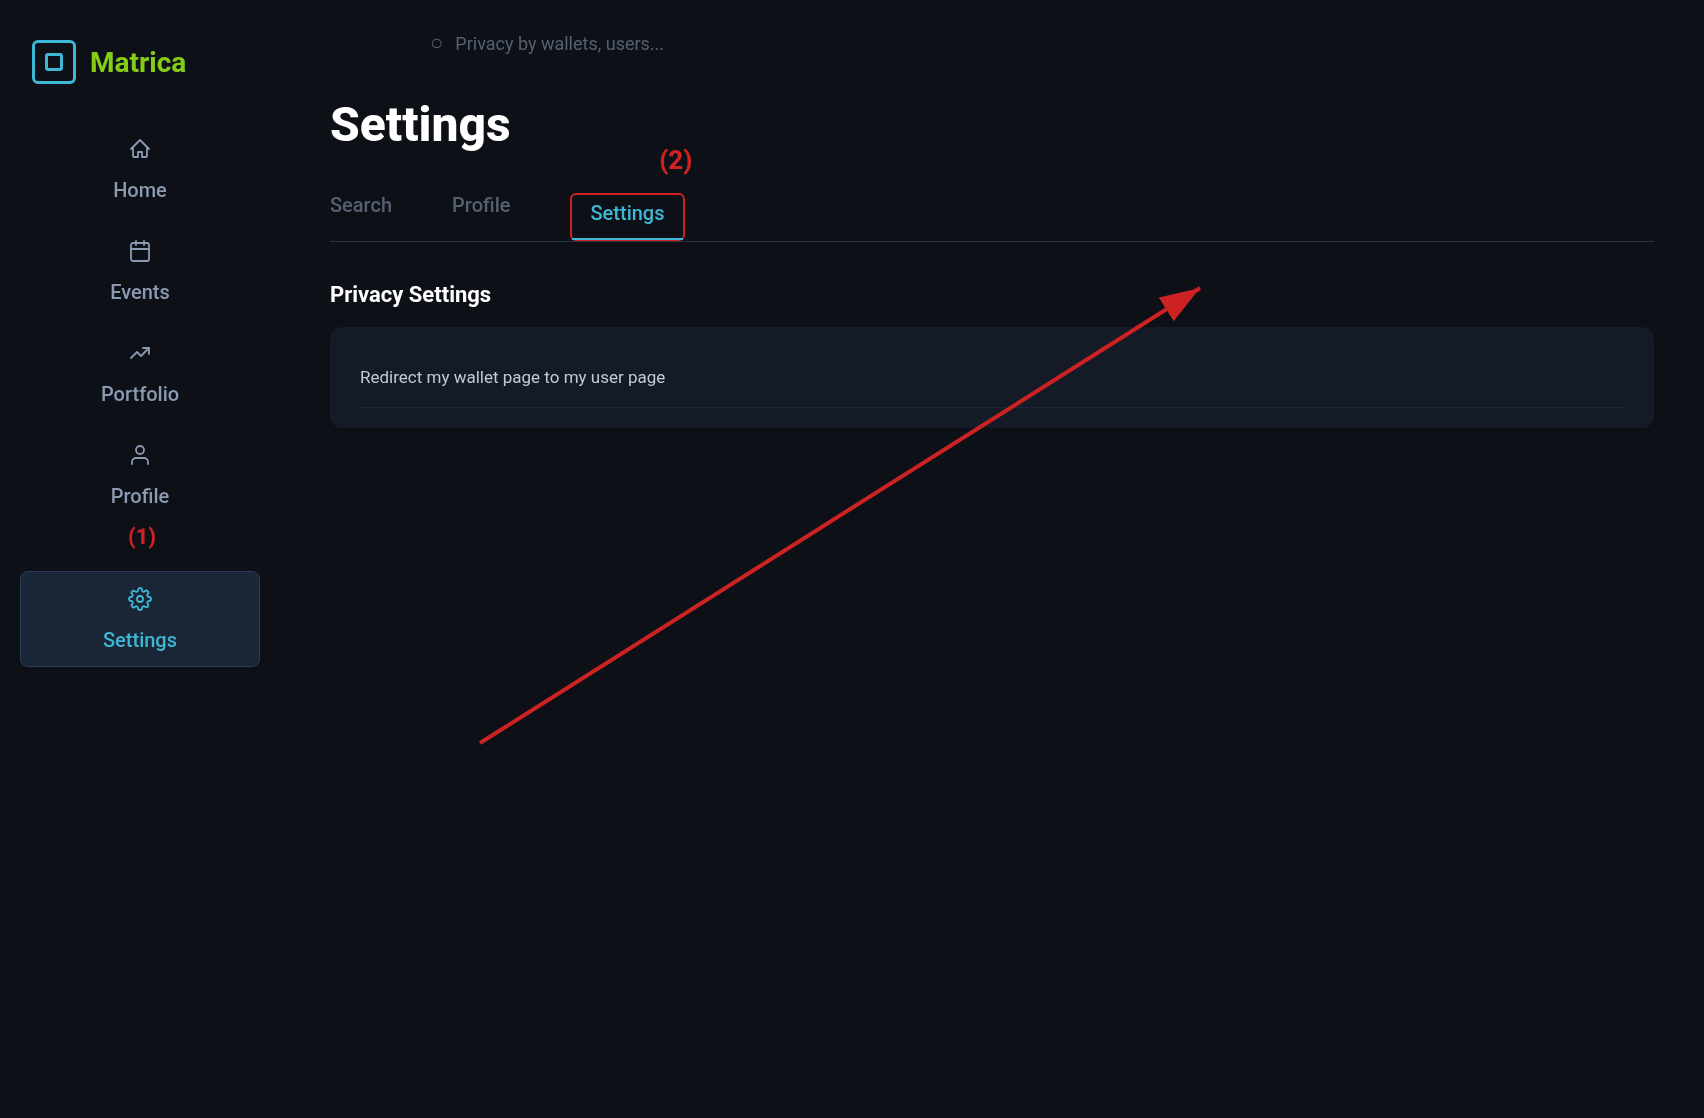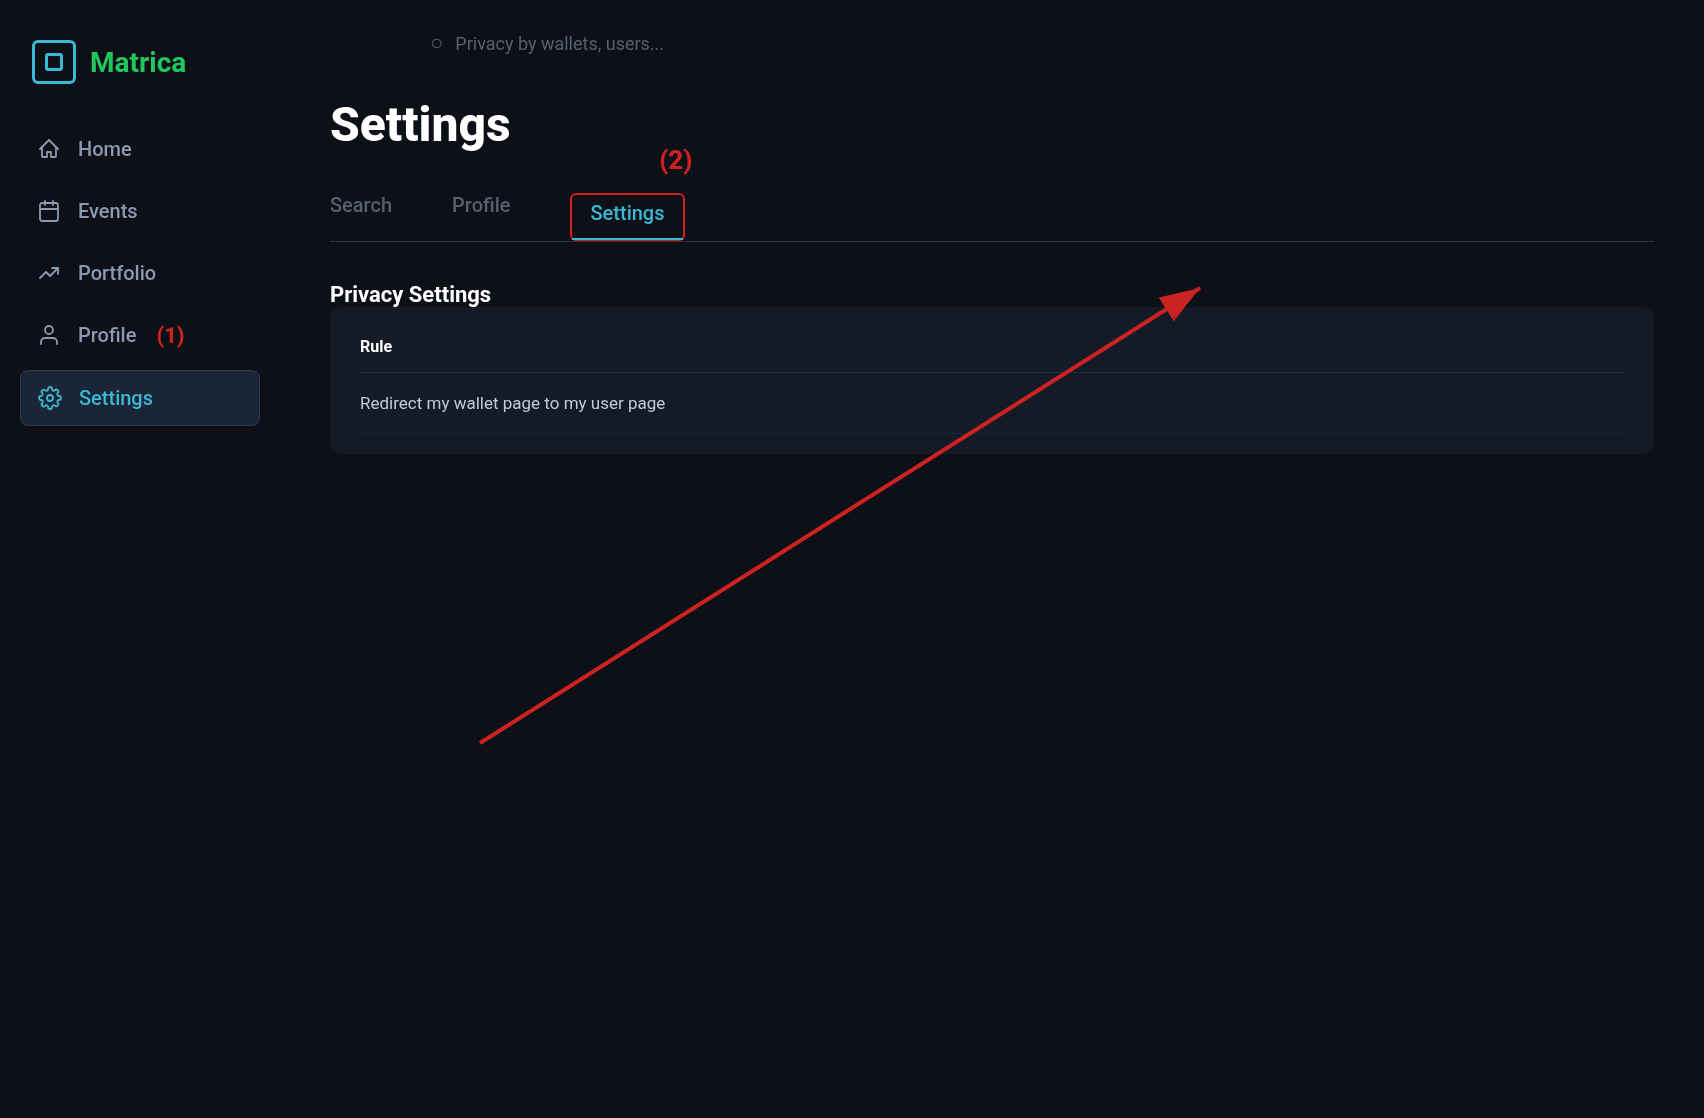--- a/index.html
+++ b/index.html
@@ -51,34 +51,35 @@
     .logo-inner {
       width: 18px;
       height: 18px;
       border: 3px solid #3db8d4;
       border-radius: 3px;
     }
 
     .logo-text {
       font-size: 28px;
       font-weight: 700;
-      color: #22c55e;
+      color: #84cc16;
     }
 
     .nav-item {
       display: flex;
       align-items: center;
       gap: 16px;
       padding: 14px 16px;
       border-radius: 10px;
       cursor: pointer;
       transition: background 0.2s;
       color: #8b9ab0;
       font-size: 20px;
       font-weight: 500;
+      flex-direction: column;
     }
 
     .nav-item.active {
       background-color: #1a2535;
       color: #3db8d4;
       border: 1.5px solid #2a3d55;
     }
 
     .nav-item .nav-icon {
       width: 26px;
@@ -192,20 +193,21 @@
 
     
     .content-section {
       flex: 1;
     }
 
     .section-title {
       font-size: 22px;
       font-weight: 700;
       color: #ffffff;
+      margin-bottom: 20px;
     }
 
     .settings-table {
       background-color: #141b26;
       border-radius: 12px;
       padding: 20px 30px;
     }
 
     .table-header {
       display: flex;
@@ -346,23 +348,20 @@
       <div class="tab active privacy-tab-box" style="position:relative;">
         <span class="annotation-number annotation-2">(2)</span>
         <span>Settings</span>
       </div>
     </div>
 
     <div class="content-section">
       <div class="section-title">Privacy Settings</div>
 
       <div class="settings-table">
-        <div class="table-header">
-          <div class="table-header-cell">Rule</div>
-        </div>
         <div class="table-row">
           <div class="table-cell">Redirect my wallet page to my user page</div>
         </div>
       </div>
     </div>
 
     <svg style="position:absolute; top:0; left:0; width:100%; height:100%; pointer-events:none; overflow:visible;">
 
       <defs>
         <marker id="arrowhead" markerWidth="10" markerHeight="7" refX="10" refY="3.5" orient="auto">

